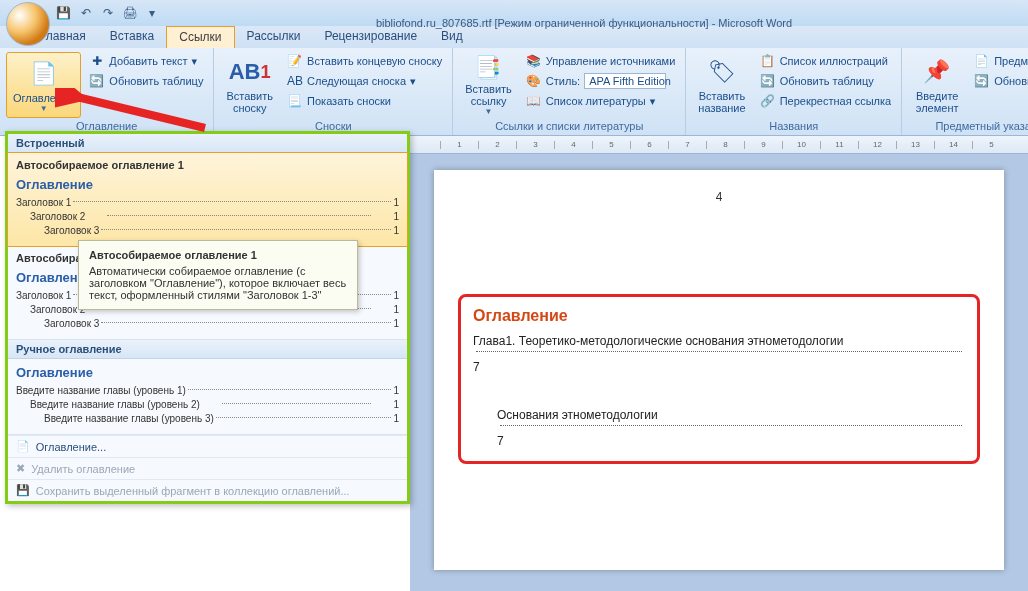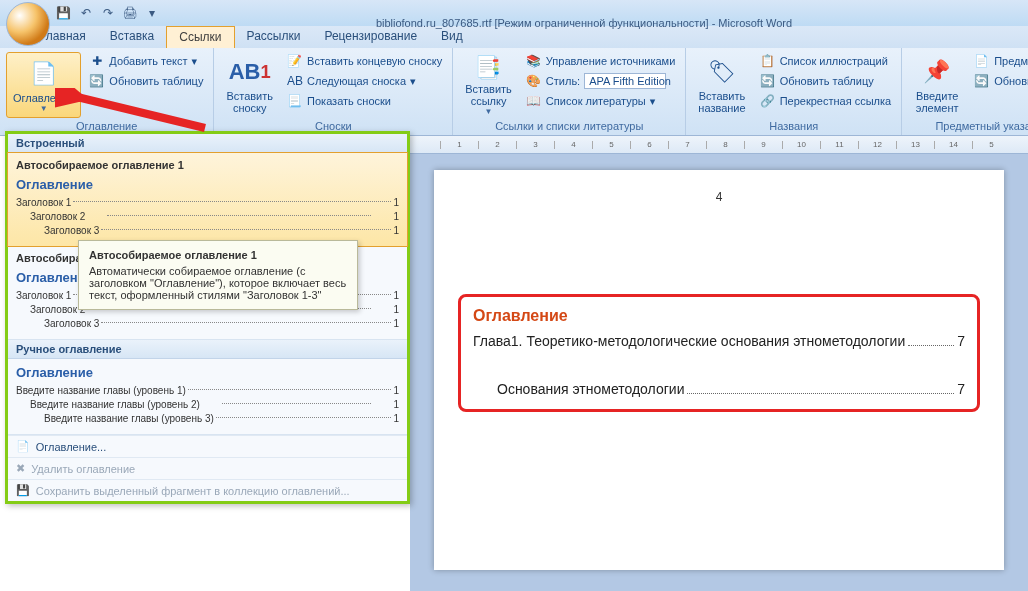--- a/index.html
+++ b/index.html
@@ -57,21 +57,21 @@
 .red-arrow { position: absolute; left: 55px; top: 88px; z-index: 40; }
 
 
 .doc-area { position: absolute; left: 410px; top: 136px; right: 0; bottom: 0; background: #b3c8e4; overflow: hidden; }
 .ruler { height: 18px; background: linear-gradient(#eef4fb,#dde9f6); border-bottom: 1px solid #9db6d6; position: relative; font-size: 8px; color: #666; display: flex; align-items: center; padding-left: 30px; }
 .ruler-tick { flex: 0 0 38px; text-align: center; border-left: 1px solid #aaa; height: 8px; line-height: 8px; }
 .page { background: #fff; margin: 16px 24px; min-height: 400px; box-shadow: 0 0 6px rgba(0,0,0,0.3); padding: 20px 24px; position: relative; }
 .page-num { text-align: center; font-size: 12px; color: #333; margin-bottom: 90px; }
 .doc-toc-box { border: 3px solid #e62424; border-radius: 8px; padding: 10px 12px; }
 .doc-toc-title { color: #d44815; font-weight: bold; font-size: 16px; margin-bottom: 6px; }
-.doc-toc-line { display: flex; font-size: 14px; color: #222; line-height: 20px; }
+.doc-toc-line { display: flex; font-size: 12px; color: #222; line-height: 20px; flex-direction: column; }
 .doc-toc-line .nm { white-space: nowrap; }
 .doc-toc-line .dots { flex: 1; border-bottom: 1px dotted #666; margin: 0 3px 5px; }
 .doc-toc-line.ind1 { padding-left: 24px; margin-top: 28px; }
 </style>
 </head>
 <body>
 
 <div class="titlebar">
   <div class="office-btn"></div>
   <div class="qat">

